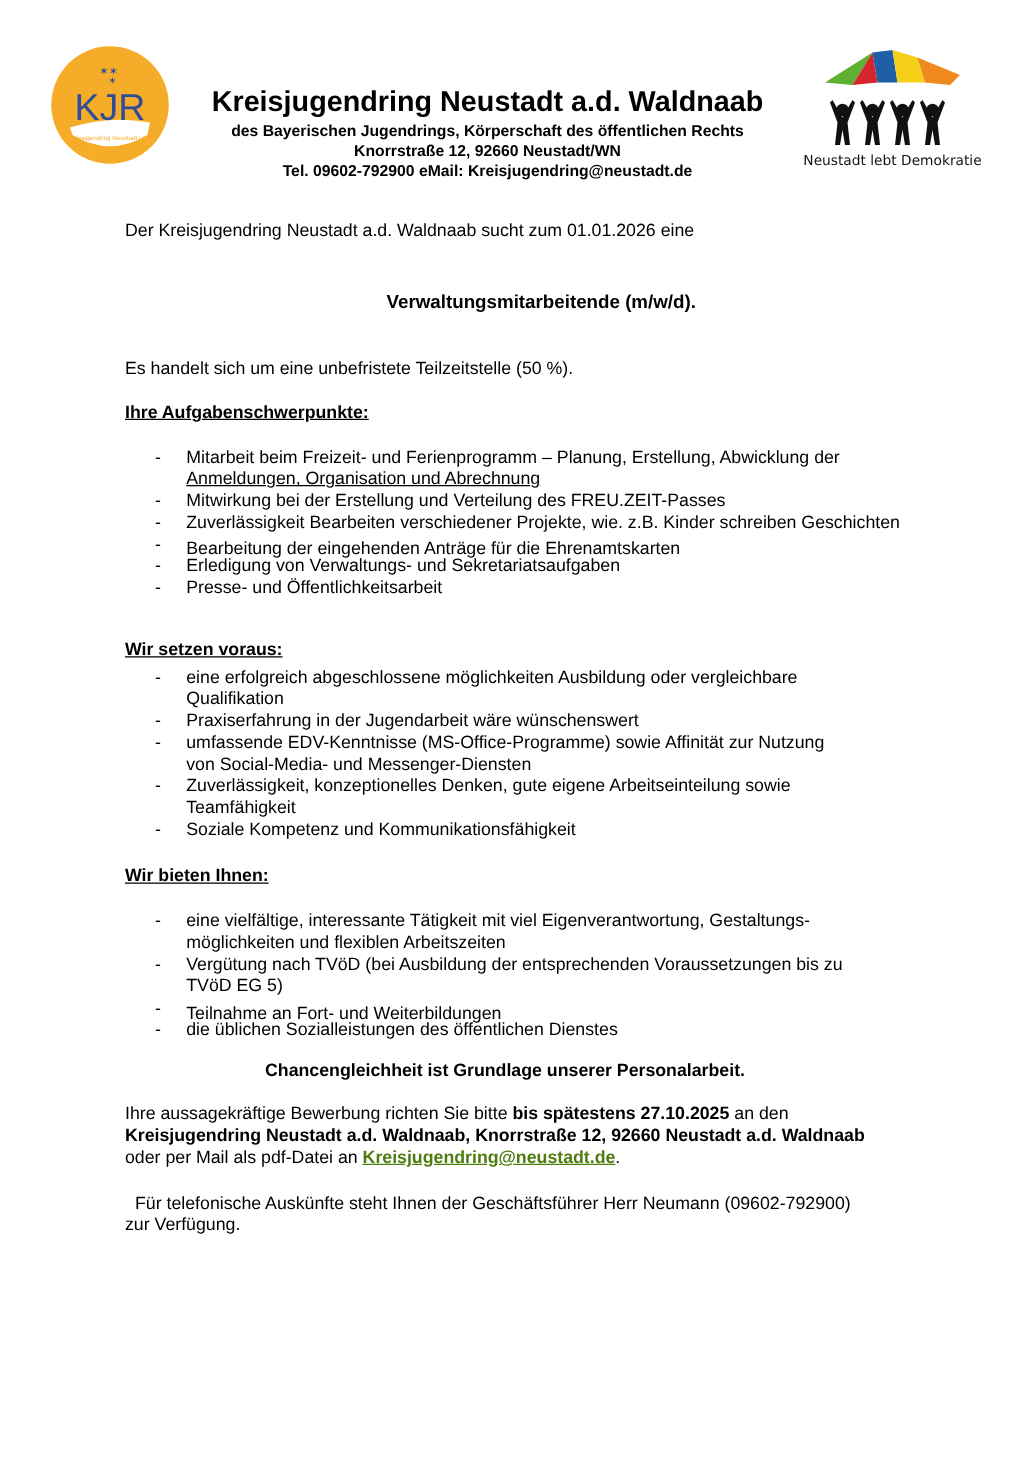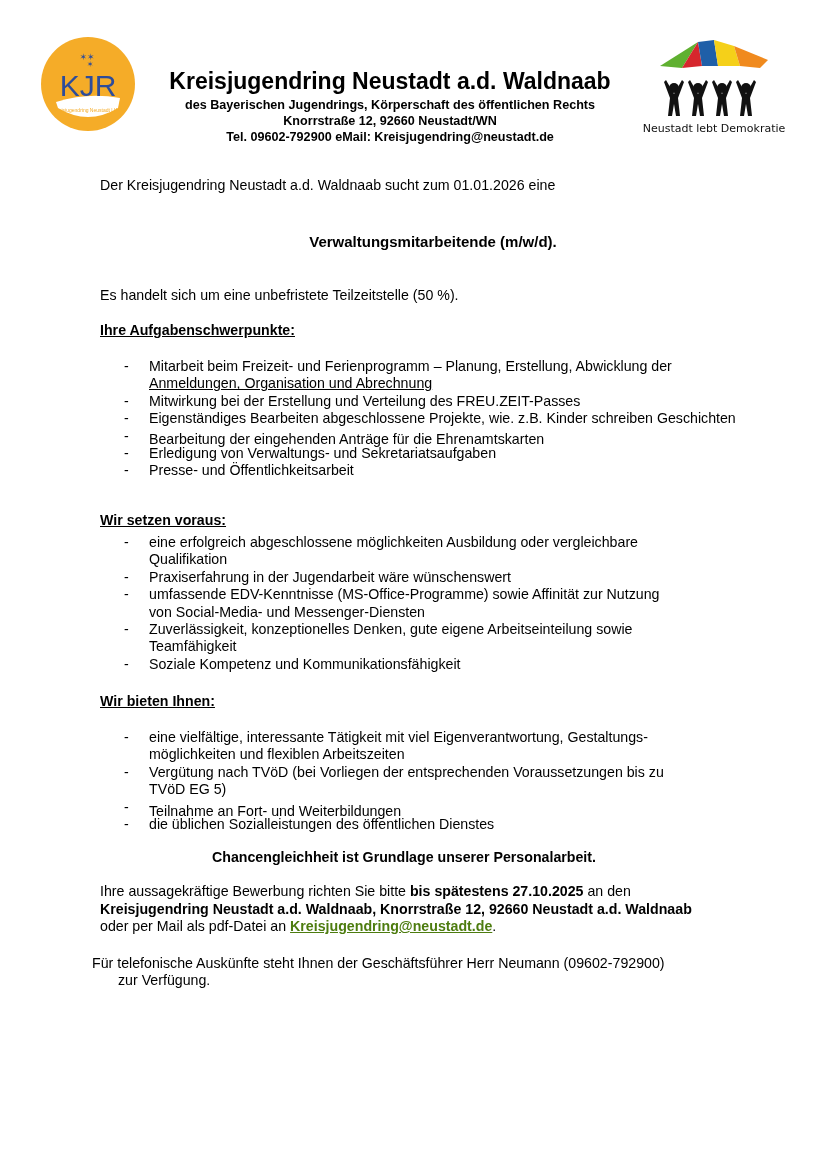--- a/index.html
+++ b/index.html
@@ -73,21 +73,21 @@
       <span class="dash">-</span>
       <span class="itxt" style="top: 0px; white-space: nowrap; text-align: right;">Mitarbeit beim Freizeit- und Ferienprogramm – Planung, Erstellung, Abwicklung der</span>
       <span class="itxt" style="top: 17.4px; white-space: nowrap; text-decoration: underline;">Anmeldungen, Organisation und Abrechnung</span>
     </div>
     <div class="list-item t" style="top: 392.8px;">
       <span class="dash">-</span>
       <span class="itxt" style="top: 0px; white-space: nowrap;">Mitwirkung bei der Erstellung und Verteilung des FREU.ZEIT-Passes</span>
     </div>
     <div class="list-item t" style="top: 410.2px;">
       <span class="dash">-</span>
-      <span class="itxt" style="top: 0px; white-space: nowrap;">Eigenständiges Bearbeiten abgeschlossene Projekte, wie. z.B. Kinder schreiben Geschichten</span>
+      <span class="itxt" style="top: 0px; white-space: nowrap;">Zuverlässigkeit Bearbeiten verschiedener Projekte, wie. z.B. Kinder schreiben Geschichten</span>
     </div>
     <div class="list-item t" style="top: 427.6px;">
       <span class="dash">-</span>
       <span class="itxt" style="top: 3px; white-space: nowrap;">Bearbeitung der eingehenden Anträge für die Ehrenamtskarten</span>
     </div>
     <div class="list-item t" style="top: 445px;">
       <span class="dash">-</span>
       <span class="itxt" style="top: 0px; white-space: nowrap;">Erledigung von Verwaltungs- und Sekretariatsaufgaben</span>
     </div>
     <div class="list-item t" style="top: 462.4px;">
@@ -119,21 +119,21 @@
       <span class="itxt" style="top: 0px; white-space: nowrap;">Soziale Kompetenz und Kommunikationsfähigkeit</span>
     </div>
     <div class="abs t b u" style="left: 100px; top: 693px;">Wir bieten Ihnen:</div>
     <div class="list-item t" style="top: 729px;">
       <span class="dash">-</span>
       <span class="itxt" style="top: 0px; white-space: nowrap;">eine vielfältige, interessante Tätigkeit mit viel Eigenverantwortung, Gestaltungs-</span>
       <span class="itxt" style="top: 17.4px; white-space: nowrap;">möglichkeiten und flexiblen Arbeitszeiten</span>
     </div>
     <div class="list-item t" style="top: 763.8px;">
       <span class="dash">-</span>
-      <span class="itxt" style="top: 0px; white-space: nowrap;">Vergütung nach TVöD (bei Vorliegen der entsprechenden Voraussetzungen bis zu</span>
+      <span class="itxt" style="top: 0px; white-space: nowrap;">Vergütung nach TVöD (bei Ausbildung der entsprechenden Voraussetzungen bis zu</span>
       <span class="itxt" style="top: 17.4px; white-space: nowrap;">TVöD EG 5)</span>
     </div>
     <div class="list-item t" style="top: 798.6px;">
       <span class="dash">-</span>
       <span class="itxt" style="top: 4px; white-space: nowrap;">Teilnahme an Fort- und Weiterbildungen</span>
     </div>
     <div class="list-item t" style="top: 816px;">
       <span class="dash">-</span>
       <span class="itxt" style="top: 0px; white-space: nowrap;">die üblichen Sozialleistungen des öffentlichen Dienstes</span>
     </div>
@@ -142,14 +142,14 @@
 <div class="abs t b center" style="left:0; width:808px; top:849px">Chancengleichheit ist Grundlage unserer Personalarbeit.</div>
 
 <div class="abs t" style="left:100px; top:883px">
   <span>Ihre aussagekräftige Bewerbung richten Sie bitte </span><span class="b">bis spätestens 27.10.2025</span><span> an den</span>
 </div>
 <div class="abs t b" style="left:100px; top:901px">Kreisjugendring Neustadt a.d. Waldnaab, Knorrstraße 12, 92660 Neustadt a.d. Waldnaab</div>
 <div class="abs t" style="left:100px; top:918px">
   <span>oder per Mail als pdf-Datei an </span><a class="mail" href="#">Kreisjugendring@neustadt.de</a><span>.</span>
 </div>
 
-<div class="abs t" style="left:92px; top:955px">Für telefonische Auskünfte steht Ihnen der Geschäftsführer Herr Neumann (09602-792900)</div>
-<div class="abs t" style="left:118px; top:972px">zur Verfügung.</div>
+<div class="abs t" style="left:108px; top:955px">Für telefonische Auskünfte steht Ihnen der Geschäftsführer Herr Neumann (09602-792900)</div>
+<div class="abs t" style="left:100px; top:972px">zur Verfügung.</div>
 
 </body></html>

